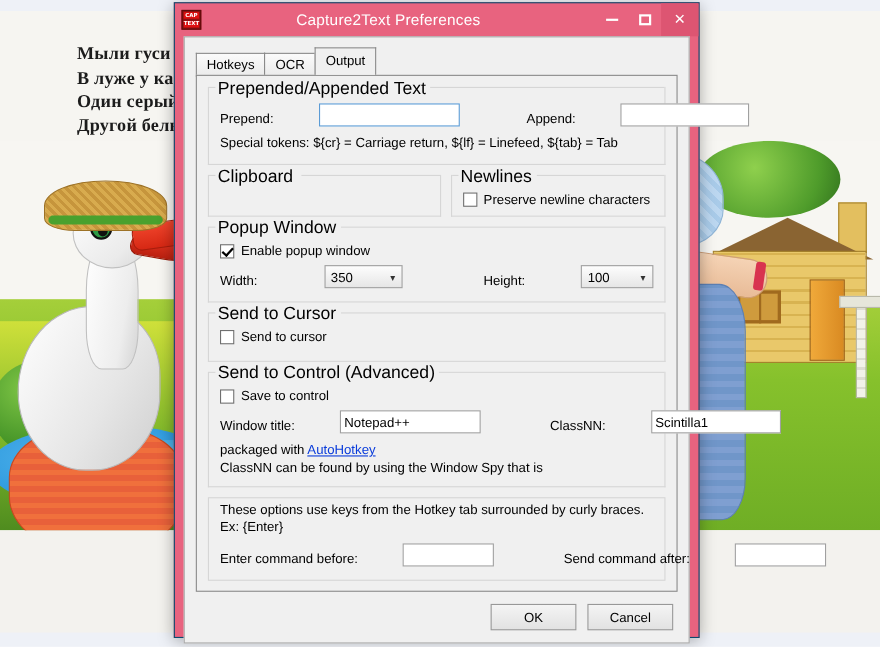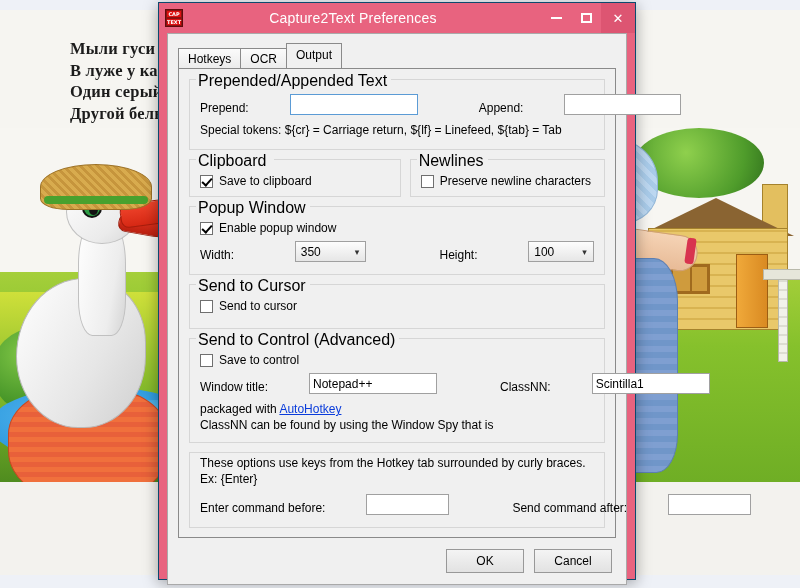--- a/index.html
+++ b/index.html
@@ -514,26 +514,20 @@
         </div>
       </div>
 
       <div style="display:flex; gap:9px; margin-bottom:9px;">
         <div class="group" style="flex:1 1 52%; margin-bottom:0; padding-bottom:6px">
           <div class="gtop">
               <span class="seg-l"></span>
               <span class="seg-r" style="width:60%"></span>
             </div>
           <div class="glabel">Clipboard</div>
-          <div class="gbody">
-            <div class="cbrow" style="margin-bottom:2px">
-              <span class="cbox checked"></span>
-              <span class="cbl">Save to clipboard</span>
-            </div>
-          </div>
         </div>
         <div class="group" style="flex:1 1 48%; margin-bottom:0; padding-bottom:6px">
           <div class="gtop">
               <span class="seg-l"></span>
               <span class="seg-r" style="width:72%"></span>
             </div>
           <div class="glabel">Newlines</div>
           <div class="gbody">
             <div class="cbrow" style="margin-bottom:2px">
               <span class="cbox"></span>

